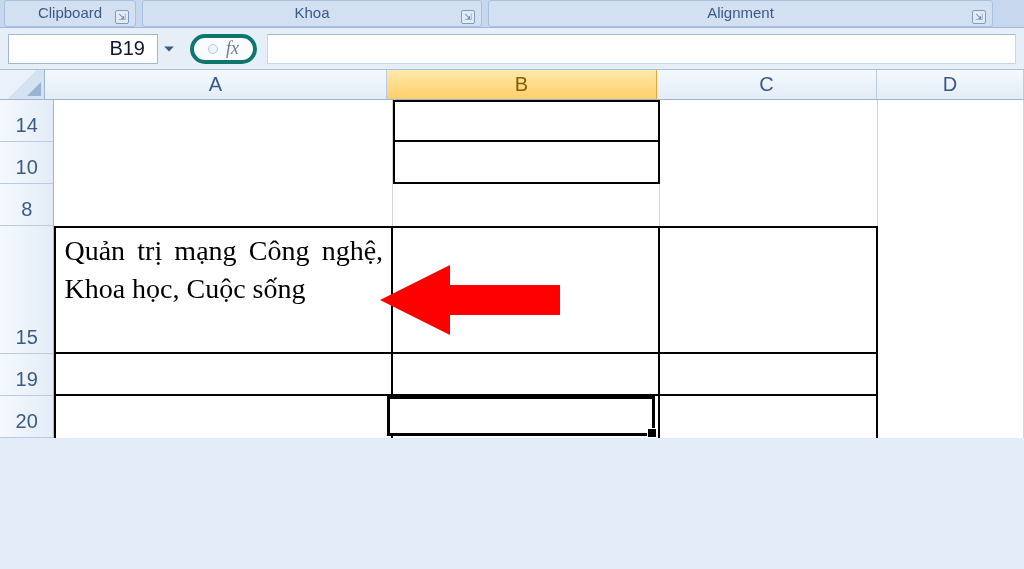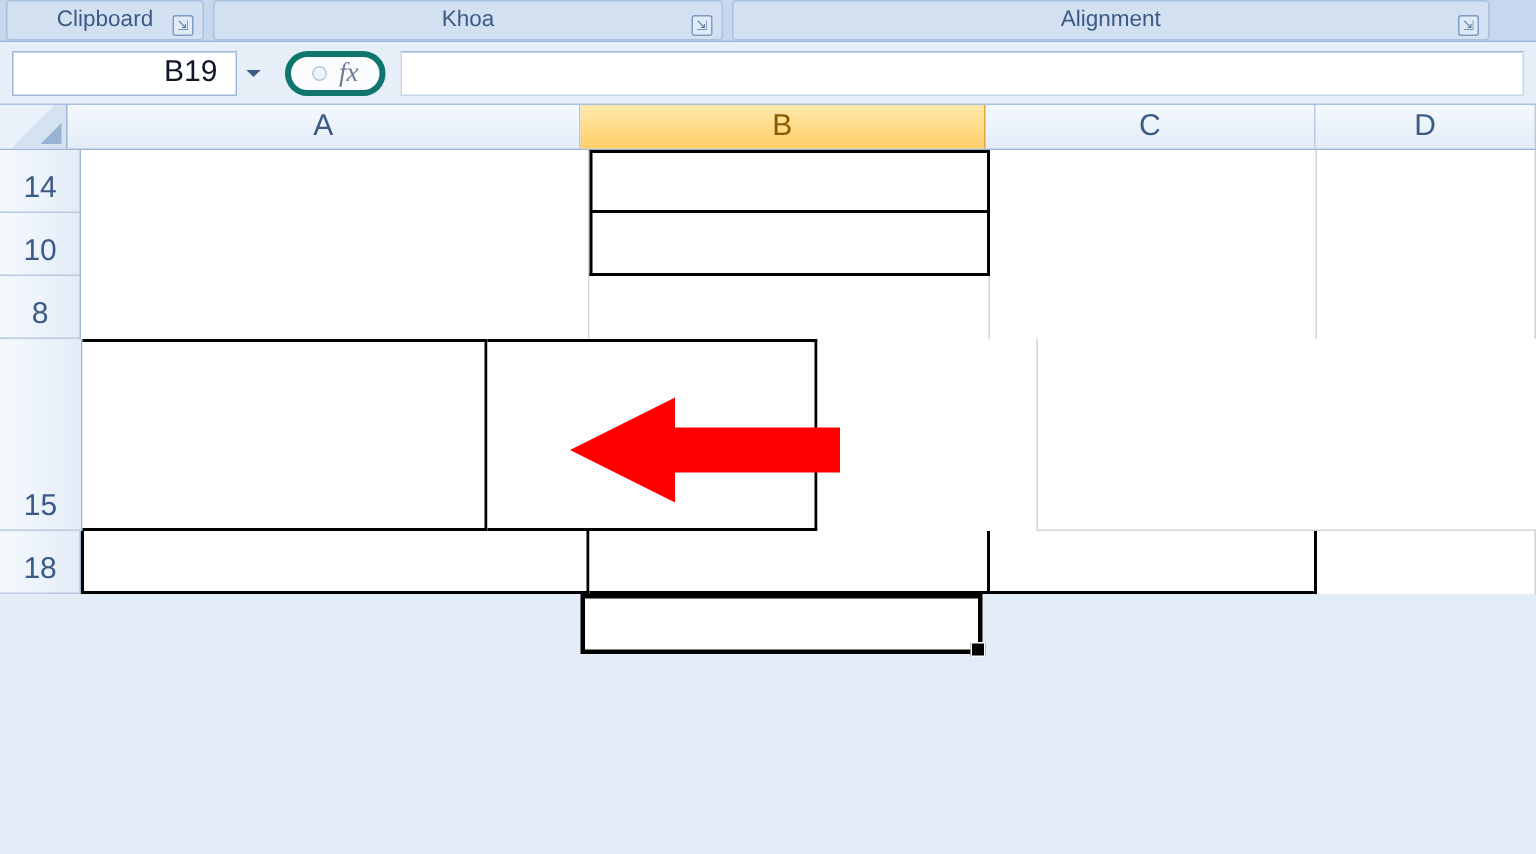--- a/index.html
+++ b/index.html
@@ -132,34 +132,44 @@
     <div class="row r-norm">
       <div class="row-h">8</div>
       <div class="cell c-A"></div>
       <div class="cell c-B"></div>
       <div class="cell c-C"></div>
       <div class="cell c-D"></div>
     </div>
 
     <div class="row r-tall">
       <div class="row-h">15</div>
+      <div class="cell c-A tb-top tb-left tb-right tb-bottom">
+        <div class="justified">Quản trị mạng Công nghệ, Khoa học, Cuộc sống</div>
+      </div>
       <div class="cell c-B tb-top tb-right tb-bottom"></div>
       <div class="cell c-C tb-top tb-right tb-bottom"></div>
       <div class="cell c-D"></div>
     </div>
 
     <div class="row r-norm">
-      <div class="row-h">18</div>
+      <div class="row-h">19</div>
       <div class="cell c-A tb-left tb-right tb-bottom"></div>
       <div class="cell c-B tb-right tb-bottom"></div>
       <div class="cell c-C tb-right tb-bottom"></div>
       <div class="cell c-D"></div>
     </div>
 
 
+    <div class="row r-norm">
+      <div class="row-h">20</div>
+      <div class="cell c-A tb-left tb-right"></div>
+      <div class="cell c-B tb-right"></div>
+      <div class="cell c-C tb-right"></div>
+      <div class="cell c-D"></div>
+    </div>
 
   </div>
 
   <div class="active-cell" style="left:387px; top:326px; width:268px; height:40px;"></div>
 
   <svg class="red-arrow" style="left:370px; top:190px; width:200px; height:80px;" viewBox="0 0 200 80">
     <path d="M10 40 L80 5 L80 25 L190 25 L190 55 L80 55 L80 75 Z" fill="#ff0000"></path>
   </svg>
 </div>
 

